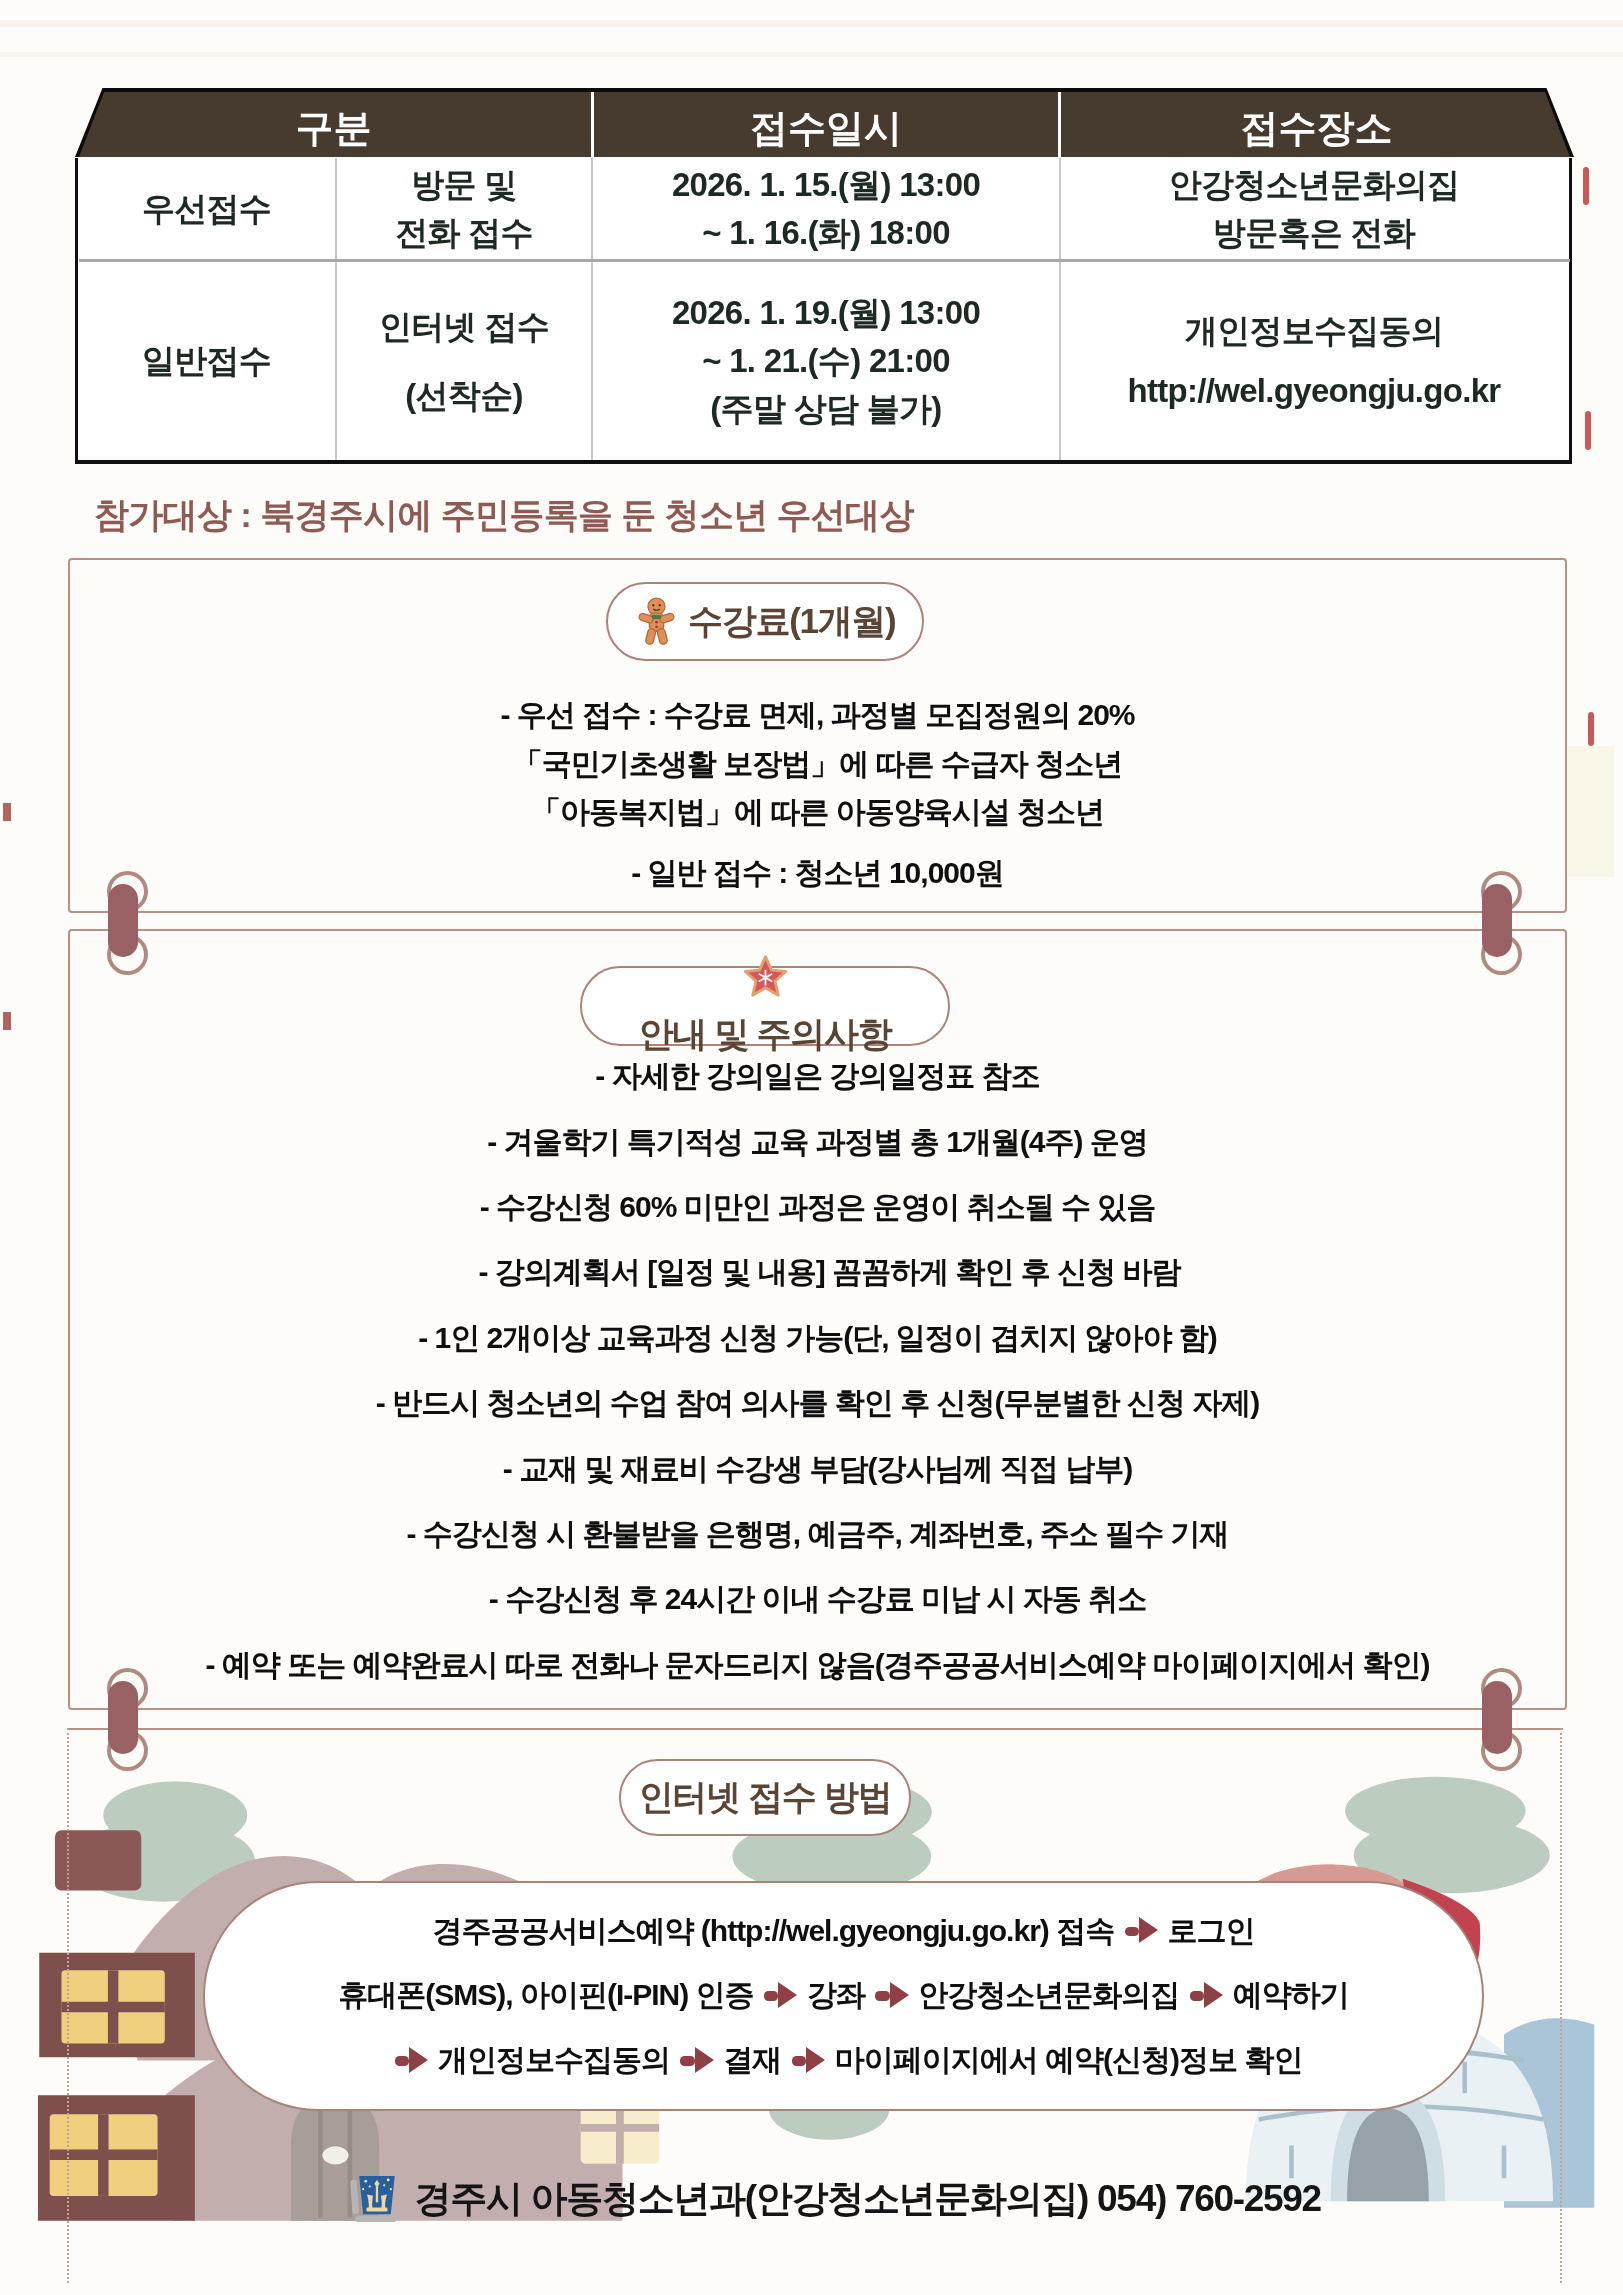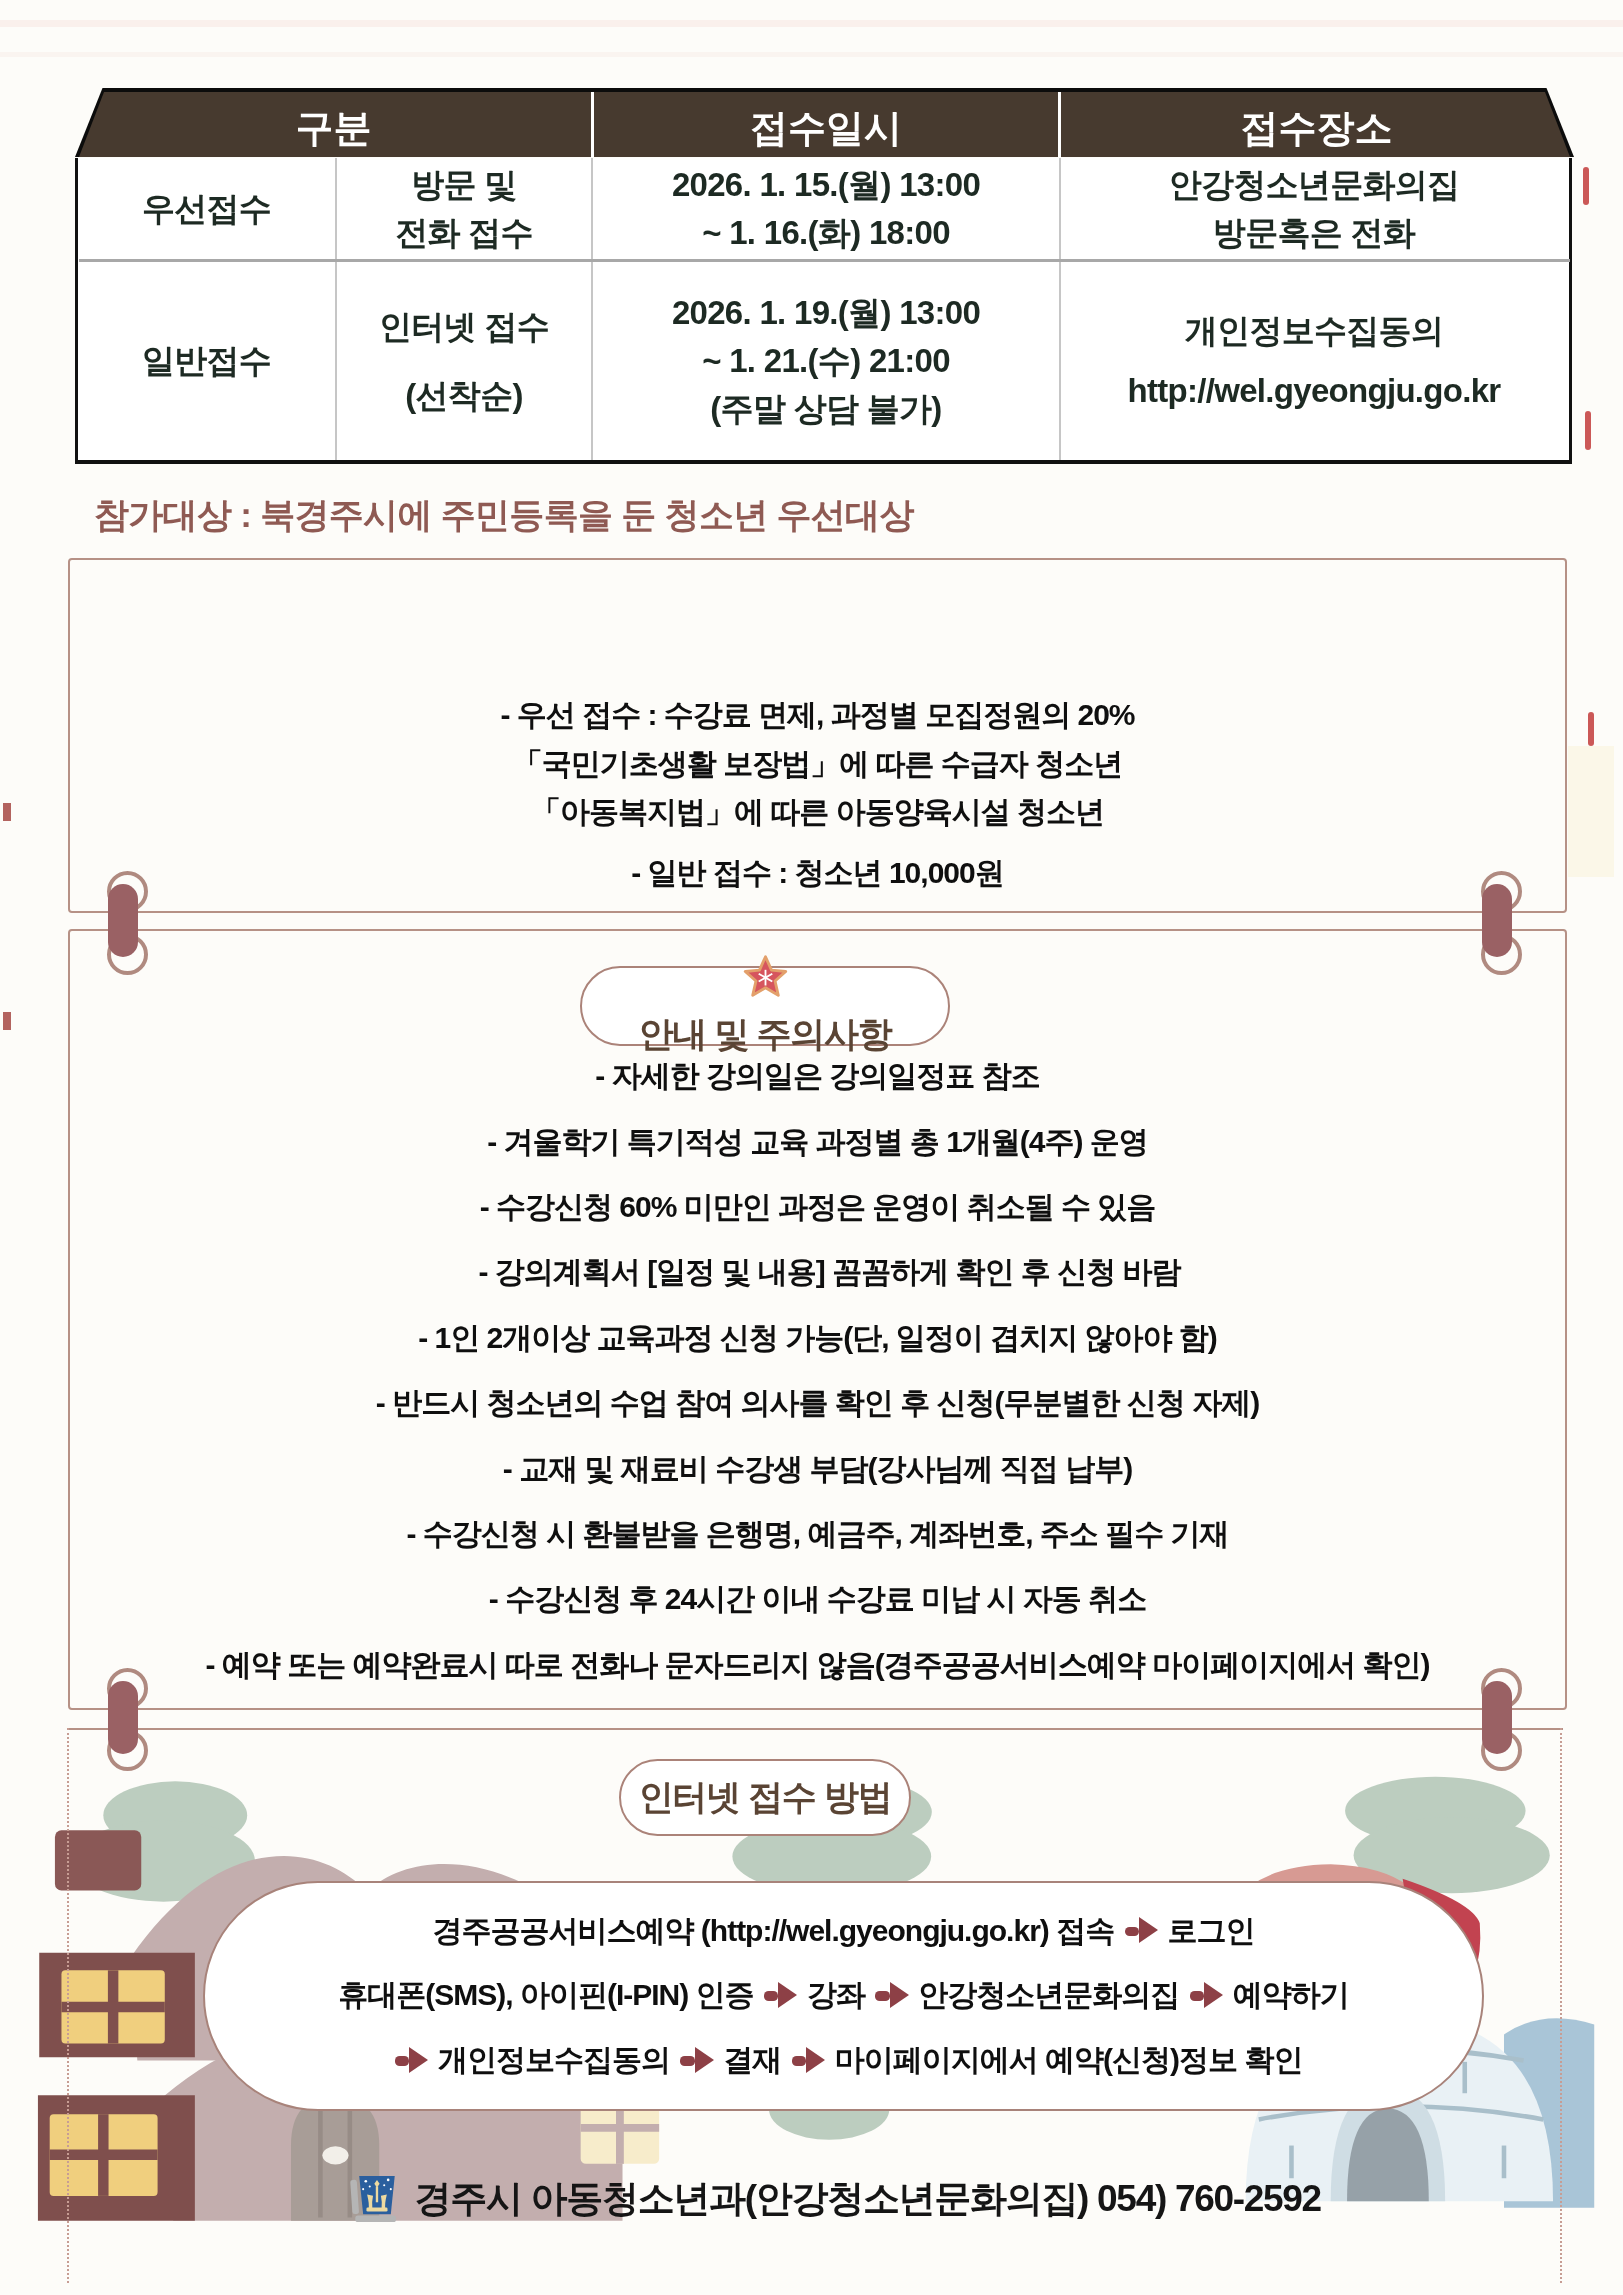--- a/index.html
+++ b/index.html
@@ -107,20 +107,41 @@
     <div class="cell" style="left:593px;top:262px;width:466px;height:198px;">2026. 1. 19.(월) 13:00
 ~ 1. 21.(수) 21:00
 (주말 상담 불가)</div>
     <div class="cell" style="left:1061px;top:262px;width:506px;height:198px;line-height:60px;">개인정보수집동의
 http://wel.gyeongju.go.kr</div>
   </div>
 
   <div class="note" style="left:94px;top:492px;">참가대상 : 북경주시에 주민등록을 둔 청소년 우선대상</div>
 
   <div class="card" style="left:68px;top:558px;width:1495px;height:351px;"></div>
+  <div class="pill" style="left:606px;top:582px;width:314px;height:75px;">
+    <span style="display:inline-flex;">
+      <svg width="43" height="51" viewBox="0 0 33 39">
+        <g stroke="#b8693a" stroke-width="1" fill="#dd9059">
+          <circle cx="16.5" cy="8" r="6.5"></circle>
+          <rect x="11" y="13" width="11" height="14" rx="4"></rect>
+          <rect x="3" y="14" width="11" height="5.5" rx="2.7" transform="rotate(18 8 17)"></rect>
+          <rect x="19" y="14" width="11" height="5.5" rx="2.7" transform="rotate(-18 25 17)"></rect>
+          <rect x="9" y="25" width="6" height="12" rx="3" transform="rotate(14 12 31)"></rect>
+          <rect x="18" y="25" width="6" height="12" rx="3" transform="rotate(-14 21 31)"></rect>
+        </g>
+        <circle cx="14" cy="7" r="0.9" fill="#5a3a22"></circle>
+        <circle cx="19" cy="7" r="0.9" fill="#5a3a22"></circle>
+        <path d="M14 10 Q16.5 12 19 10" stroke="#5a3a22" stroke-width="1" fill="none"></path>
+        <rect x="13" y="14.5" width="7" height="3" rx="1" fill="#3f7d4e"></rect>
+        <circle cx="16.5" cy="20" r="1" fill="#a33"></circle>
+        <circle cx="16.5" cy="23.5" r="1" fill="#a33"></circle>
+      </svg>
+    </span>
+    <span class="pill-title">수강료(1개월)</span>
+  </div>
   <div class="bodyline" style="top:695px;">- 우선 접수 : 수강료 면제, 과정별 모집정원의 20%</div>
   <div class="bodyline" style="top:744px;">「국민기초생활 보장법」에 따른 수급자 청소년</div>
   <div class="bodyline" style="top:792px;">「아동복지법」에 따른 아동양육시설 청소년</div>
   <div class="bodyline" style="top:853px;">- 일반 접수 : 청소년 10,000원</div>
 
   <div>
     <div class="pin-ring" style="left:107px;top:871px;"></div>
     <div class="pin-ring" style="left:107px;top:934px;"></div>
     <div class="pin-cap" style="left:108px;top:884px;"></div>
   </div>

